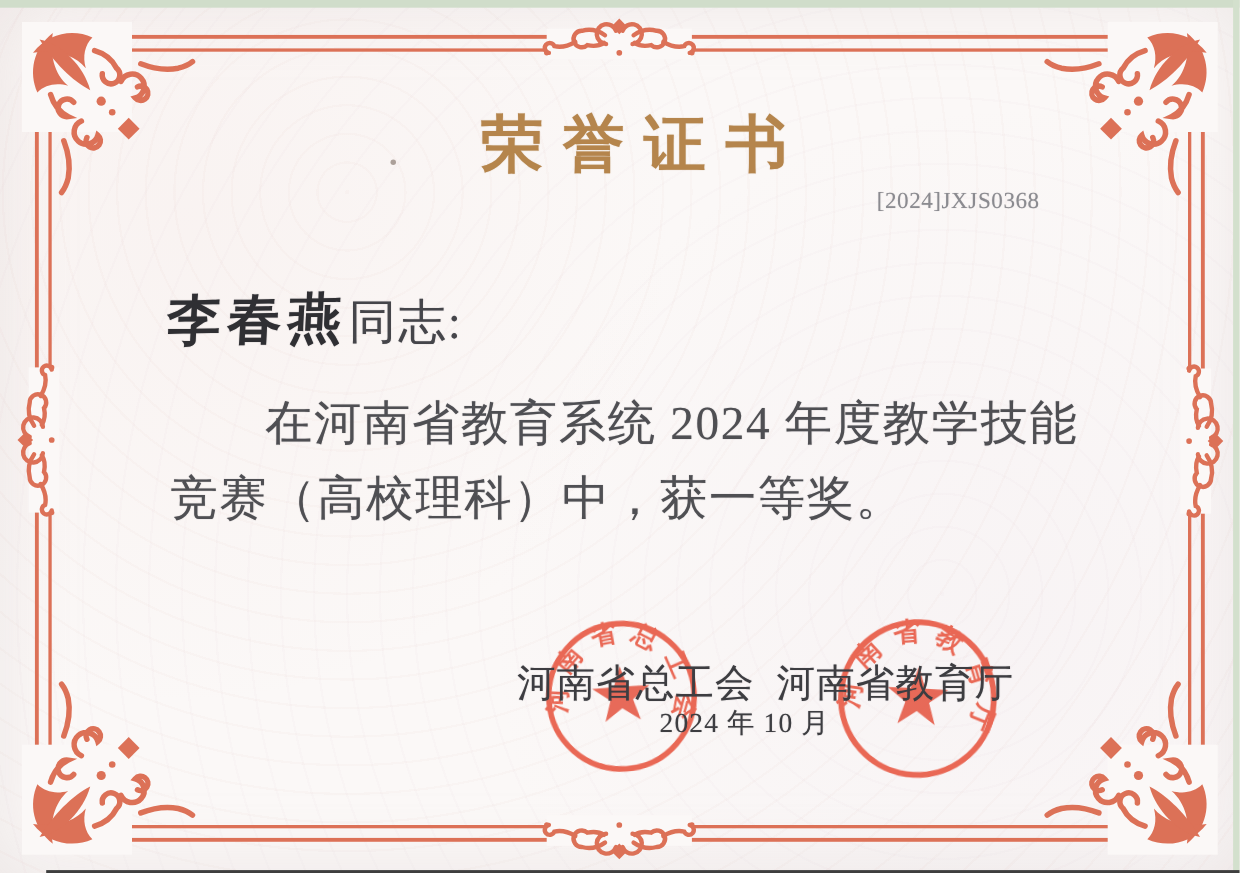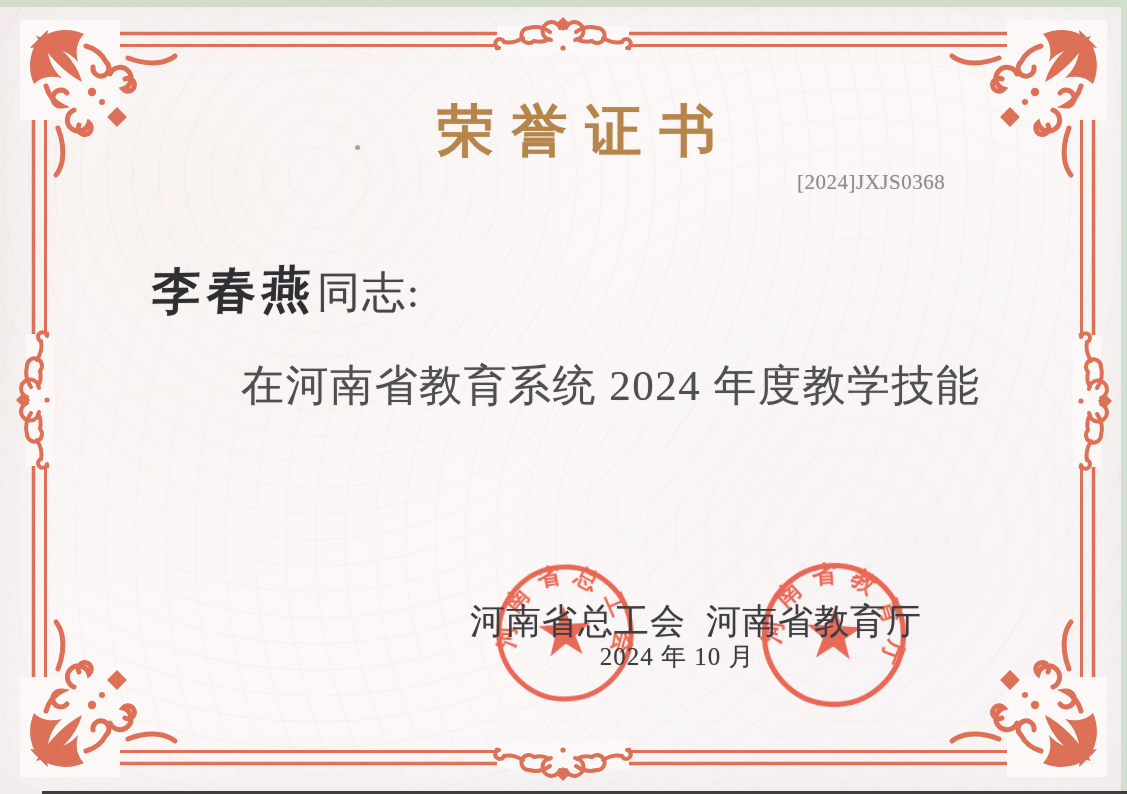--- a/index.html
+++ b/index.html
@@ -154,20 +154,21 @@
 <div class="layer-text">
   <div class="title">荣誉证书</div>
   <div class="cert-number">[2024]JXJS0368</div>
 
   <div class="recipient">
     <span class="hand">李春燕</span><span class="suffix">同志:</span>
   </div>
 
   <div class="body-text">
     <div class="line first">在河南省教育系统 2024 年度教学技能</div>
+    <div class="line">竞赛（高校理科）中，获一等奖。</div>
   </div>
 
   <div class="issuers">
     <span>河南省总工会</span>
     <span>河南省教育厅</span>
   </div>
 
   <div class="issue-date">2024 年 10 月</div>
 </div>
 

